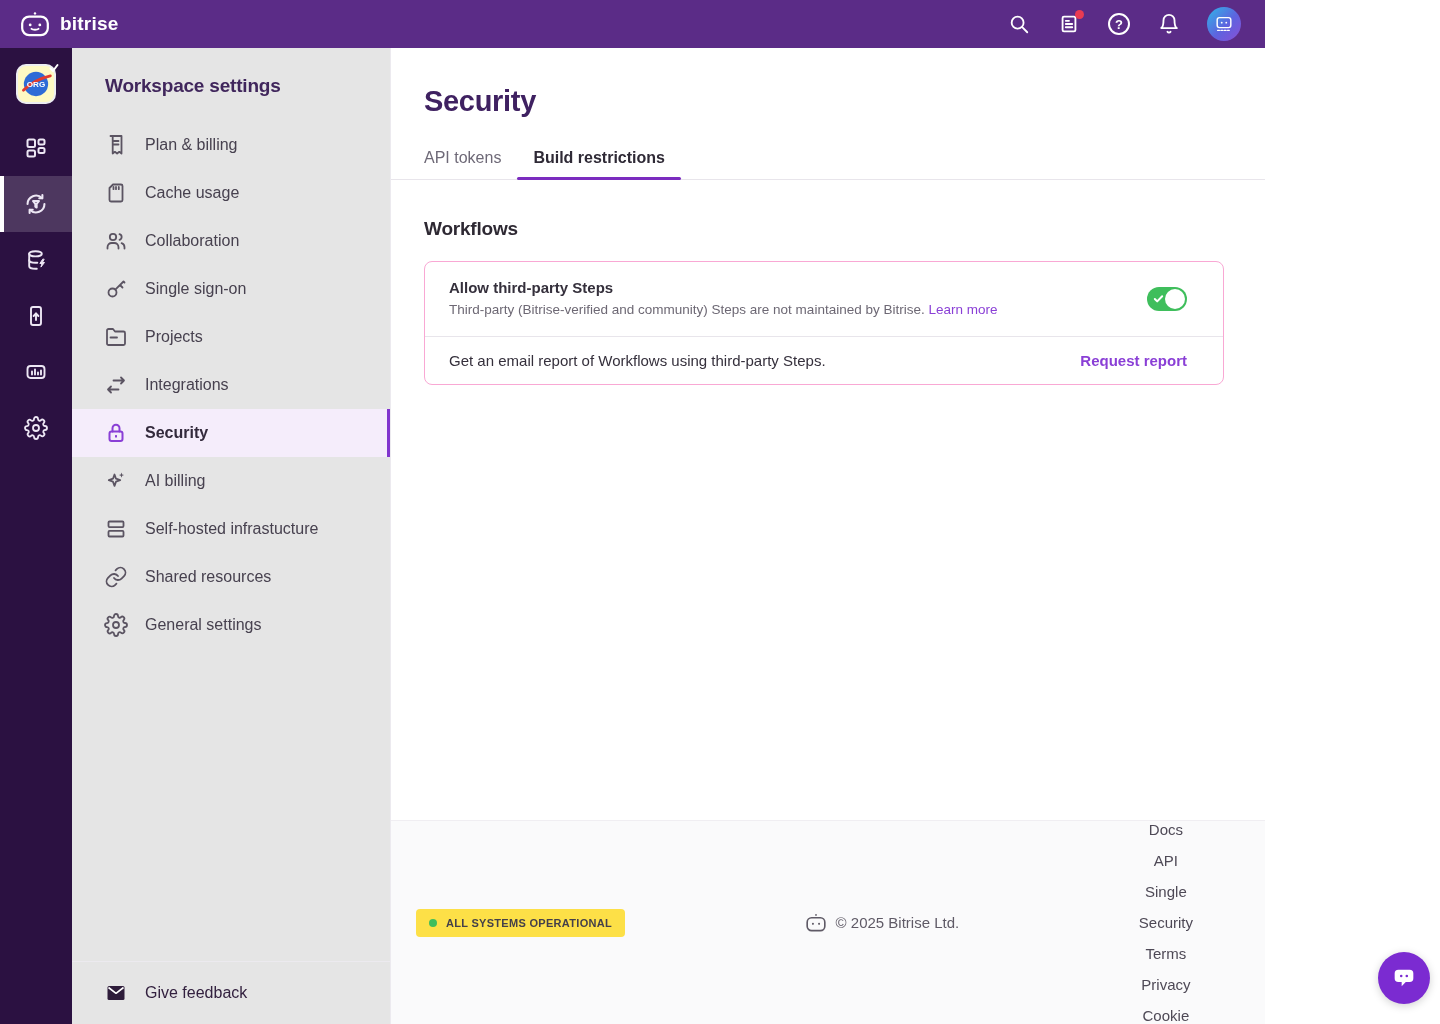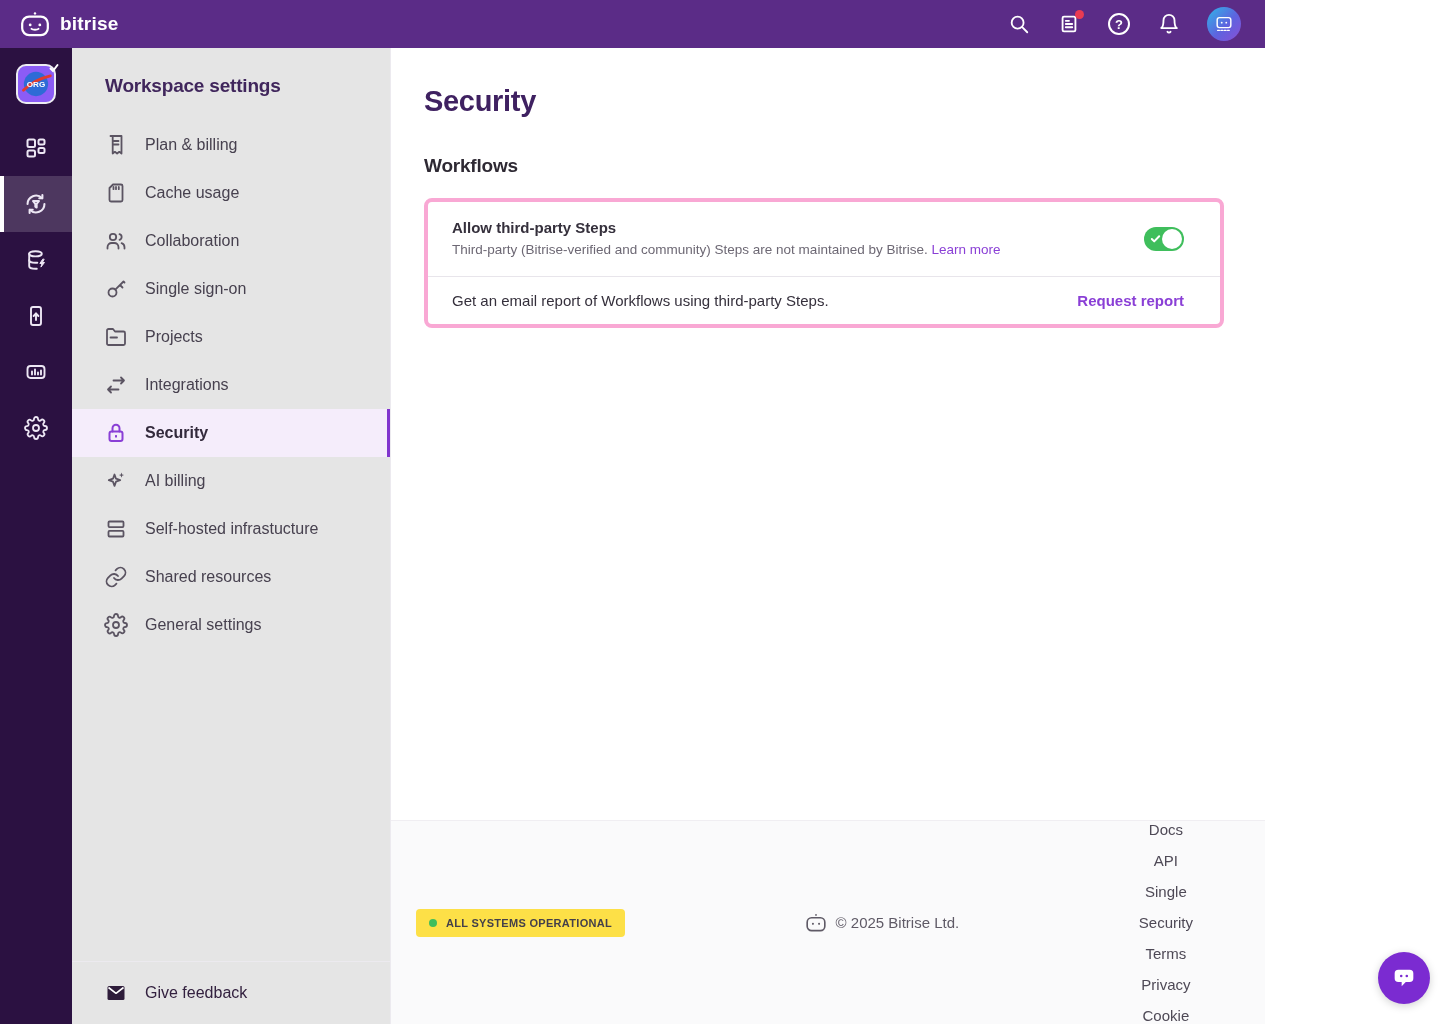--- a/index.html
+++ b/index.html
@@ -16,21 +16,21 @@
   .topbar-right { display:flex; align-items:center; gap:26px; }
   .tb-icon { width:24px; height:24px; color:#fff; position:relative; cursor:pointer; display:flex; align-items:center; justify-content:center; }
   .tb-badge { position:absolute; top:-2px; right:-3px; width:9px; height:9px; border-radius:50%; background:#EA3B52; }
   .help-circle { width:22px; height:22px; border:2px solid #fff; border-radius:50%; color:#fff; font-size:13px; font-weight:bold; display:flex; align-items:center; justify-content:center; }
   .user-avatar { width:34px; height:34px; border-radius:50%; background:linear-gradient(135deg,#2FB7E8 0%,#5E63DF 55%,#8A4FD6 100%); display:flex; align-items:center; justify-content:center; cursor:pointer; }
 
   .body-row { flex:1; display:flex; min-height:0; }
 
   
   .rail { width:72px; flex:0 0 72px; background:#2B1141; display:flex; flex-direction:column; align-items:center; padding-top:16px; }
-  .org-avatar { width:40px; height:40px; border-radius:10px; background:#8b5cf6; border:2px solid #EDEDF2; position:relative; cursor:pointer; overflow:visible; }
+  .org-avatar { width:40px; height:40px; border-radius:10px; background:#fef9c3; border:2px solid #EDEDF2; position:relative; cursor:pointer; overflow:visible; }
   .org-check { position:absolute; top:-4px; right:-6px; color:#fff; }
   .rail-nav { margin-top:16px; width:72px; display:flex; flex-direction:column; }
   .rail-item { height:56px; width:72px; display:flex; align-items:center; justify-content:center; color:#EDE7F4; cursor:pointer; position:relative; }
   .rail-item.active { background:rgba(255,255,255,.16); }
   .rail-item.active::before { content:""; position:absolute; left:0; top:0; bottom:0; width:4px; background:#fff; }
 
   
   .sidebar { width:319px; flex:0 0 319px; background:#e5e5e5; border-right:1px solid #ECEAEF; display:flex; flex-direction:column; }
   .sidebar-title { margin:24px 0 0 33px; font-size:19px; font-weight:bold; color:#40265C; letter-spacing:-.2px; line-height:28px; }
   .side-nav { margin-top:21px; flex:1; overflow:hidden; }
@@ -47,21 +47,21 @@
   .main-header { padding:37px 0 0 33px; }
   .page-title { font-size:29px; font-weight:bold; color:#3F2161; letter-spacing:-.3px; line-height:32px; }
   .tabs { display:flex; margin-top:20px; padding-left:33px; border-bottom:1px solid #E8E5EB; }
   .tab { padding:12px 16px; font-size:16px; color:#6E6977; cursor:pointer; position:relative; }
   .tab:first-child { padding-left:0; }
   .tab.active { color:#2F2A36; font-weight:bold; }
   .tab.active::after { content:""; position:absolute; left:0; right:0; bottom:-1px; height:3px; background:#7B2CBF; border-radius:2px; }
 
   .content { flex:1; padding:38px 0 0 33px; min-height:0; }
   .section-title { font-size:19px; font-weight:bold; color:#2E2933; letter-spacing:-.2px; }
-  .card { margin-top:21px; width:800px; border:4px solid #f9a8d4; border-radius:8px; background:#fff; }
+  .card { margin-top:21px; width:800px; border:1px solid #f9a8d4; border-radius:8px; background:#fff; }
   .card-row { display:flex; align-items:center; justify-content:space-between; padding:0 36px 0 24px; }
   .card-row.first { padding-top:15px; padding-bottom:16px; border-bottom:1px solid #E8E5EB; }
   .card-row.second { height:47px; }
   .row-title { font-size:15px; font-weight:bold; color:#35303C; line-height:22px; }
   .row-desc { font-size:13.5px; color:#6D6874; line-height:20px; margin-top:1px; }
   .link { color:#8A3FD6; cursor:pointer; text-decoration:none; }
   .row-text { font-size:15px; color:#35303C; }
   .row-link { font-size:15px; font-weight:bold; color:#8A3FD6; cursor:pointer; }
 
   .toggle { width:40px; height:24px; border-radius:12px; background:#3FBE5C; position:relative; cursor:pointer; flex:0 0 40px; display:flex; align-items:center; }
@@ -330,20 +330,24 @@
             <path d="M4.5 6.5l7.5 5.8 7.5-5.8" fill="none" stroke="#fff" stroke-width="1.6" stroke-linejoin="round"></path>
           </svg>
         </span>
         <span>Give feedback</span>
       </div>
     </div>
 
     <div class="main">
       <div class="main-header">
         <h1 class="page-title">Security</h1>
+      </div>
+      <div class="tabs">
+        <div class="tab">API tokens</div>
+        <div class="tab active">Build restrictions</div>
       </div>
 
       <div class="content">
         <h2 class="section-title">Workflows</h2>
 
         <div class="card">
           <div class="card-row first">
             <div>
               <div class="row-title">Allow third-party Steps</div>
               <div class="row-desc">

